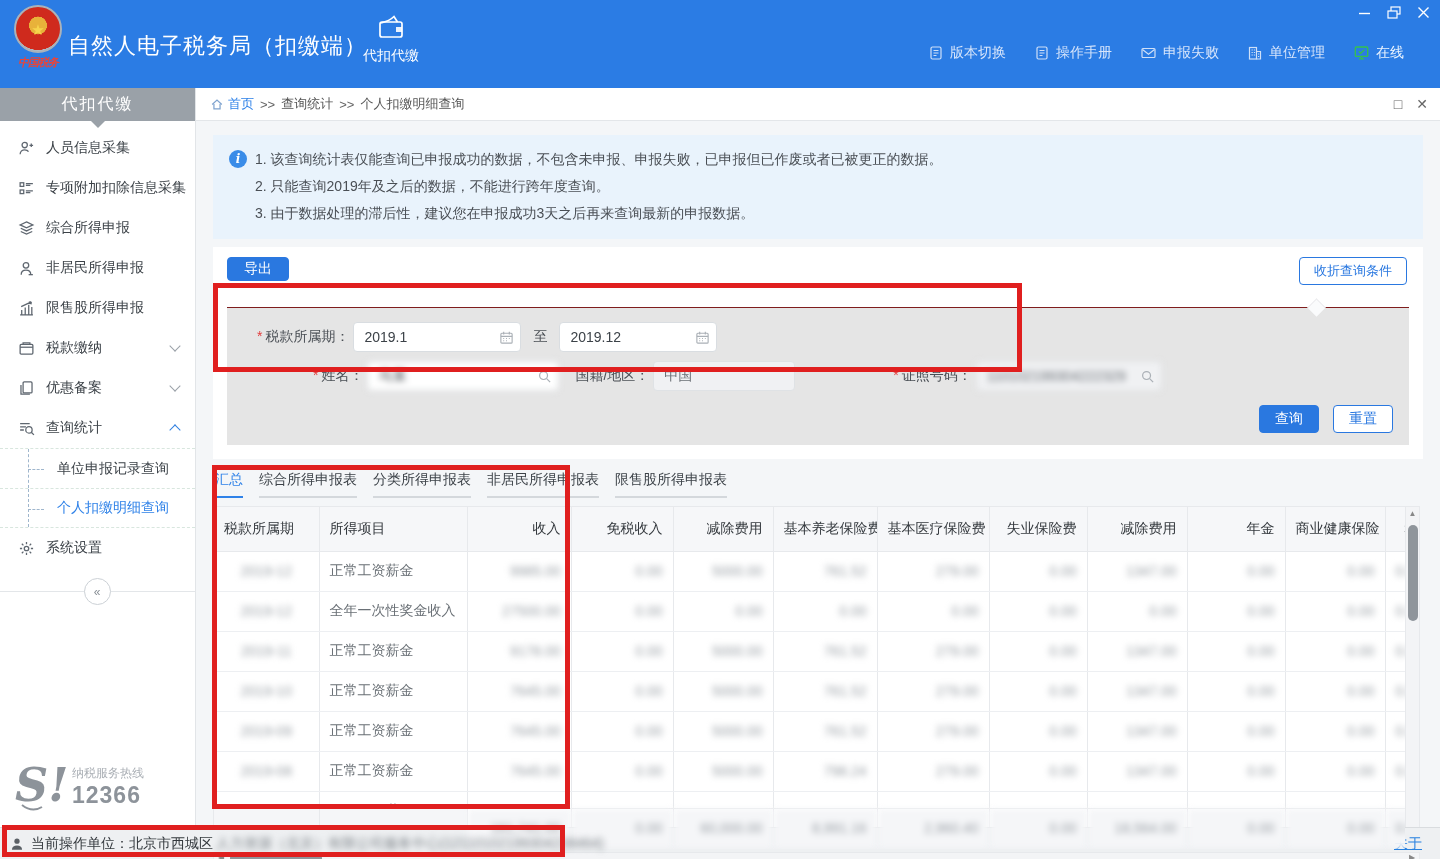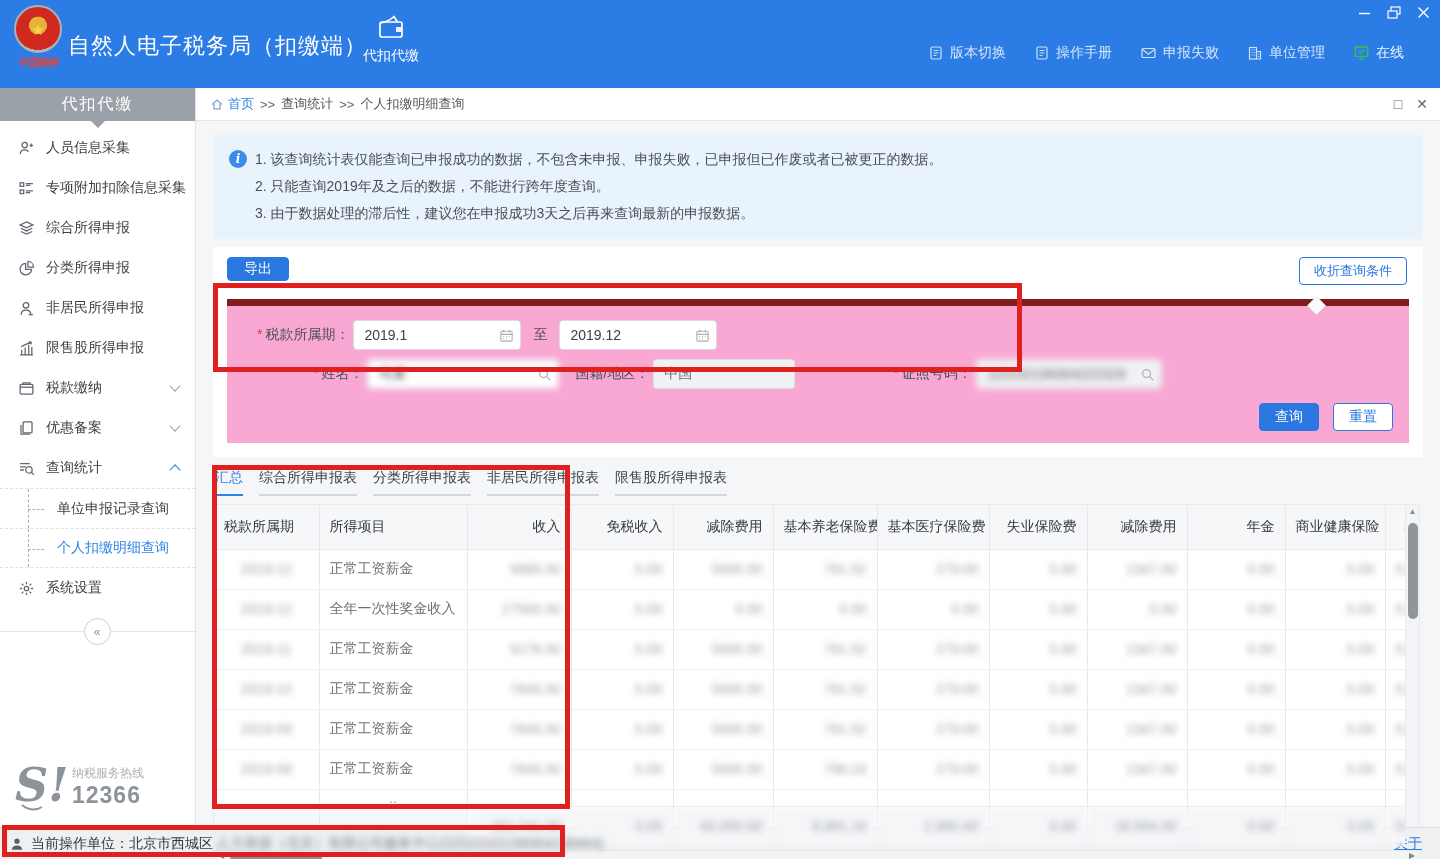--- a/index.html
+++ b/index.html
@@ -59,21 +59,21 @@
   .notice .nline { padding-left:26px; }
   .notice .nline:first-child { padding-left:0; display:flex; align-items:flex-start; }
   .info-ic { flex:0 0 18px; width:18px; height:18px; margin:4px 8px 0 0; border-radius:50%; background:#3a8ce8; color:#fff; font-size:12px; font-weight:bold; font-style:italic; display:flex; align-items:center; justify-content:center; font-family:"DejaVu Serif",serif; }
 
   .panel { position:relative; background:#fff; margin-top:8px; padding:10px 14px 14px 14px; }
   .btn { border-radius:4px; font-size:14px; cursor:pointer; display:inline-flex; align-items:center; justify-content:center; }
   .btn-blue { background:#2a78e0; color:#fff; border:1px solid #2a78e0; height:24px; padding:8px 16px; }
   .btn-outline { background:#fff; color:#2a78e0; border:1px solid #2a78e0; height:28px; padding:0 14px; font-size:13px; }
   .toolbar { position:relative; height:32px; }
   .collapse-query { position:absolute; right:2px; top:0; }
-  .form-area { position:relative; background:#f9a8d4; border-top:7px solid #7f1d1d; margin-top:10px; padding:14px 16px 12px 30px; }
+  .form-area { position:relative; background:#e5e5e5; border-top:1px solid #7f1d1d; margin-top:18px; padding:14px 16px 12px 30px; }
   .form-area .notch { position:absolute; top:-7px; right:86px; width:13px; height:13px; background:#fafbfc; border-left:1px solid #ececee; border-top:1px solid #ececee; transform:rotate(45deg); }
   .frow { display:flex; align-items:center; }
   .frow + .frow { margin-top:9px; }
   .flabel { color:#4a4f55; white-space:nowrap; }
   .req::before { content:"*"; color:#e23b3b; margin-right:3px; }
   .tfield { position:relative; display:inline-flex; align-items:center; }
   .tfield input { height:30px; border:1px solid #d9dde1; border-radius:4px; padding:0 28px 0 10px; font-size:14px; color:#3c4248; background:#fff; outline:none; font-family:inherit; width:100%; }
   .tfield .fic { position:absolute; right:7px; display:inline-flex; pointer-events:none; }
   .tfield input.disabled { background:#f0f1f3; color:#6a7076; border-color:#dfe2e5; }
   .blurred { filter:blur(3px); }
@@ -234,29 +234,20 @@
           </div>
           <div class="nav-item">
             <span class="nicon" style="display: inline-flex;">
               <svg width="17" height="17" viewBox="0 0 16 16" fill="none" stroke="#5f6770" stroke-width="1.2">
                 <path d="M8 1.8L14 4.6 8 7.4 2 4.6z"></path>
                 <path d="M2.6 7.8L8 10.3l5.4-2.5"></path>
                 <path d="M2.6 10.8L8 13.3l5.4-2.5"></path>
               </svg>
             </span>
             <span>综合所得申报</span>
-          </div>
-          <div class="nav-item">
-            <span class="nicon" style="display: inline-flex;">
-              <svg width="17" height="17" viewBox="0 0 16 16" fill="none" stroke="#5f6770" stroke-width="1.2">
-                <path d="M7.2 3.2a5.4 5.4 0 1 0 5.6 5.6H7.2z"></path>
-                <path d="M9.4 1.4a5.4 5.4 0 0 1 5.2 5.2H9.4z"></path>
-              </svg>
-            </span>
-            <span>分类所得申报</span>
           </div>
           <div class="nav-item">
             <span class="nicon" style="display: inline-flex;">
               <svg width="17" height="17" viewBox="0 0 16 16" fill="none" stroke="#5f6770" stroke-width="1.2">
                 <circle cx="7.5" cy="5" r="2.6"></circle>
                 <path d="M3 13.8c0-2.7 2-4.2 4.5-4.2s4.5 1.5 4.5 4.2"></path>
                 <path d="M10 13.8h4"></path>
               </svg>
             </span>
             <span>非居民所得申报</span>

